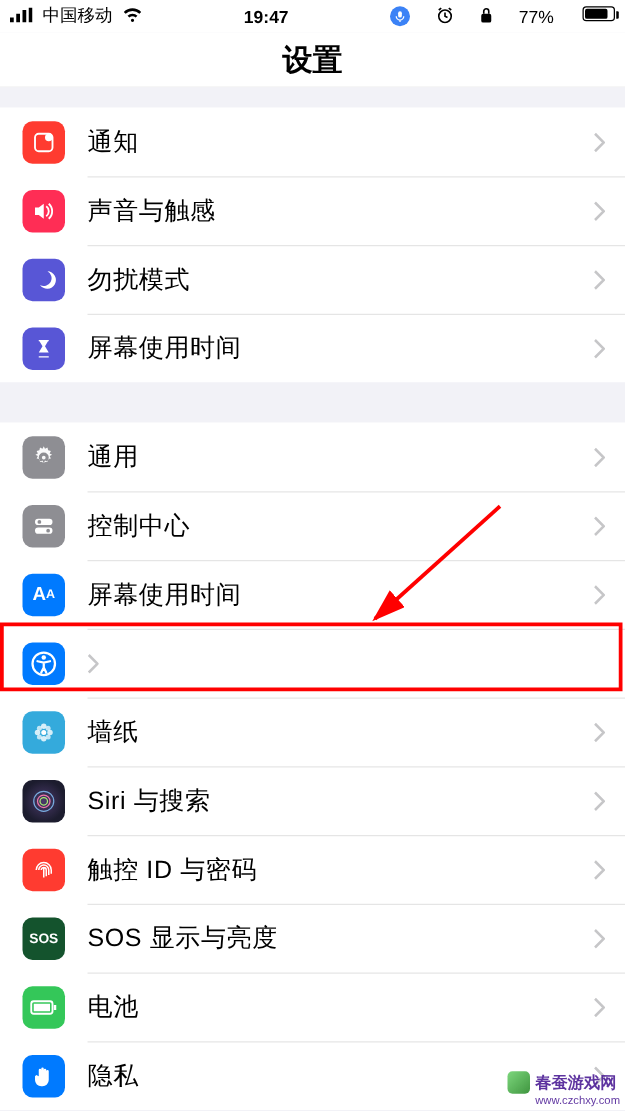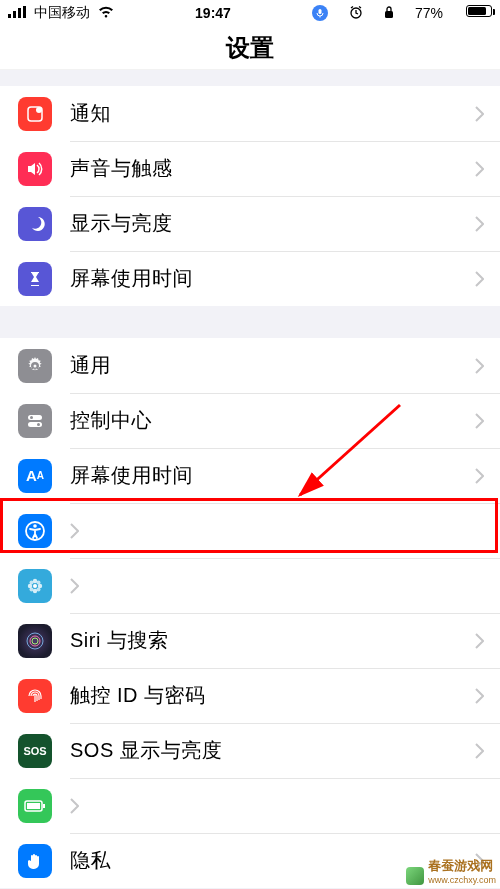--- a/index.html
+++ b/index.html
@@ -82,25 +82,25 @@
   }
   .arrow {
     position: absolute;
     pointer-events: none;
   }
   .watermark {
     position: absolute;
     right: 4px;
     bottom: 4px;
     display: flex;
-    align-items: flex-end;
+    align-items: flex-start;
     gap: 4px;
     font-size: 13px;
     font-weight: 700;
-    color: #a16207;
+    color: #4c1d95;
     opacity: 0.9;
   }
   .watermark .wm-logo {
     width: 18px; height: 18px; border-radius: 4px;
     background: linear-gradient(135deg,#6fd36f,#2b8a2b);
   }
   .battery {
     display: inline-flex; align-items: center;
   }
   .battery-body {
@@ -206,21 +206,21 @@
         </svg>
       </div>
   </div>
 
   <div class="row">
     <div class="icon-box" style="background:#5856d6">
       <svg width="20" height="20" viewBox="0 0 20 20" fill="#fff">
           <path d="M13 3a7 7 0 11-6 11 5.5 5.5 0 006-11z"></path>
         </svg>
     </div>
-    <div class="row-label">显示与亮度</div>
+    <div class="row-label">勿扰模式</div>
     <div class="chevron">
         <svg width="9" height="16" viewBox="0 0 9 16">
           <path d="M1 1l7 7-7 7" fill="none" stroke="#c6c6c8" stroke-width="2"></path>
         </svg>
       </div>
   </div>
 
   <div class="row">
     <div class="icon-box" style="background:#5856d6">
       <svg width="20" height="20" viewBox="0 0 20 20" fill="#fff">
@@ -307,20 +307,21 @@
           <circle cx="10" cy="5" r="2.2" opacity=".8"></circle>
           <circle cx="10" cy="15" r="2.2" opacity=".8"></circle>
           <circle cx="5" cy="10" r="2.2" opacity=".8"></circle>
           <circle cx="15" cy="10" r="2.2" opacity=".8"></circle>
           <circle cx="6.5" cy="6.5" r="2" opacity=".7"></circle>
           <circle cx="13.5" cy="6.5" r="2" opacity=".7"></circle>
           <circle cx="6.5" cy="13.5" r="2" opacity=".7"></circle>
           <circle cx="13.5" cy="13.5" r="2" opacity=".7"></circle>
         </svg>
     </div>
+    <div class="row-label">墙纸</div>
     <div class="chevron">
         <svg width="9" height="16" viewBox="0 0 9 16">
           <path d="M1 1l7 7-7 7" fill="none" stroke="#c6c6c8" stroke-width="2"></path>
         </svg>
       </div>
   </div>
 
   <div class="row">
     <div class="icon-box" style="background:radial-gradient(circle at 50% 50%, #4a3a6a 0%, #1c1c2e 70%)">
       <svg width="22" height="22" viewBox="0 0 22 22">
@@ -362,20 +363,21 @@
   </div>
 
   <div class="row">
     <div class="icon-box" style="background:#34c759">
       <svg width="22" height="14" viewBox="0 0 22 14">
           <rect x="1" y="2" width="17" height="10" rx="2" fill="none" stroke="#fff" stroke-width="1.5"></rect>
           <rect x="3" y="4" width="13" height="6" fill="#fff"></rect>
           <rect x="19" y="5" width="2" height="4" fill="#fff"></rect>
         </svg>
     </div>
+    <div class="row-label">电池</div>
     <div class="chevron">
         <svg width="9" height="16" viewBox="0 0 9 16">
           <path d="M1 1l7 7-7 7" fill="none" stroke="#c6c6c8" stroke-width="2"></path>
         </svg>
       </div>
   </div>
 
   <div class="row">
     <div class="icon-box" style="background:#007aff">
       <svg width="20" height="20" viewBox="0 0 20 20" fill="#fff">

